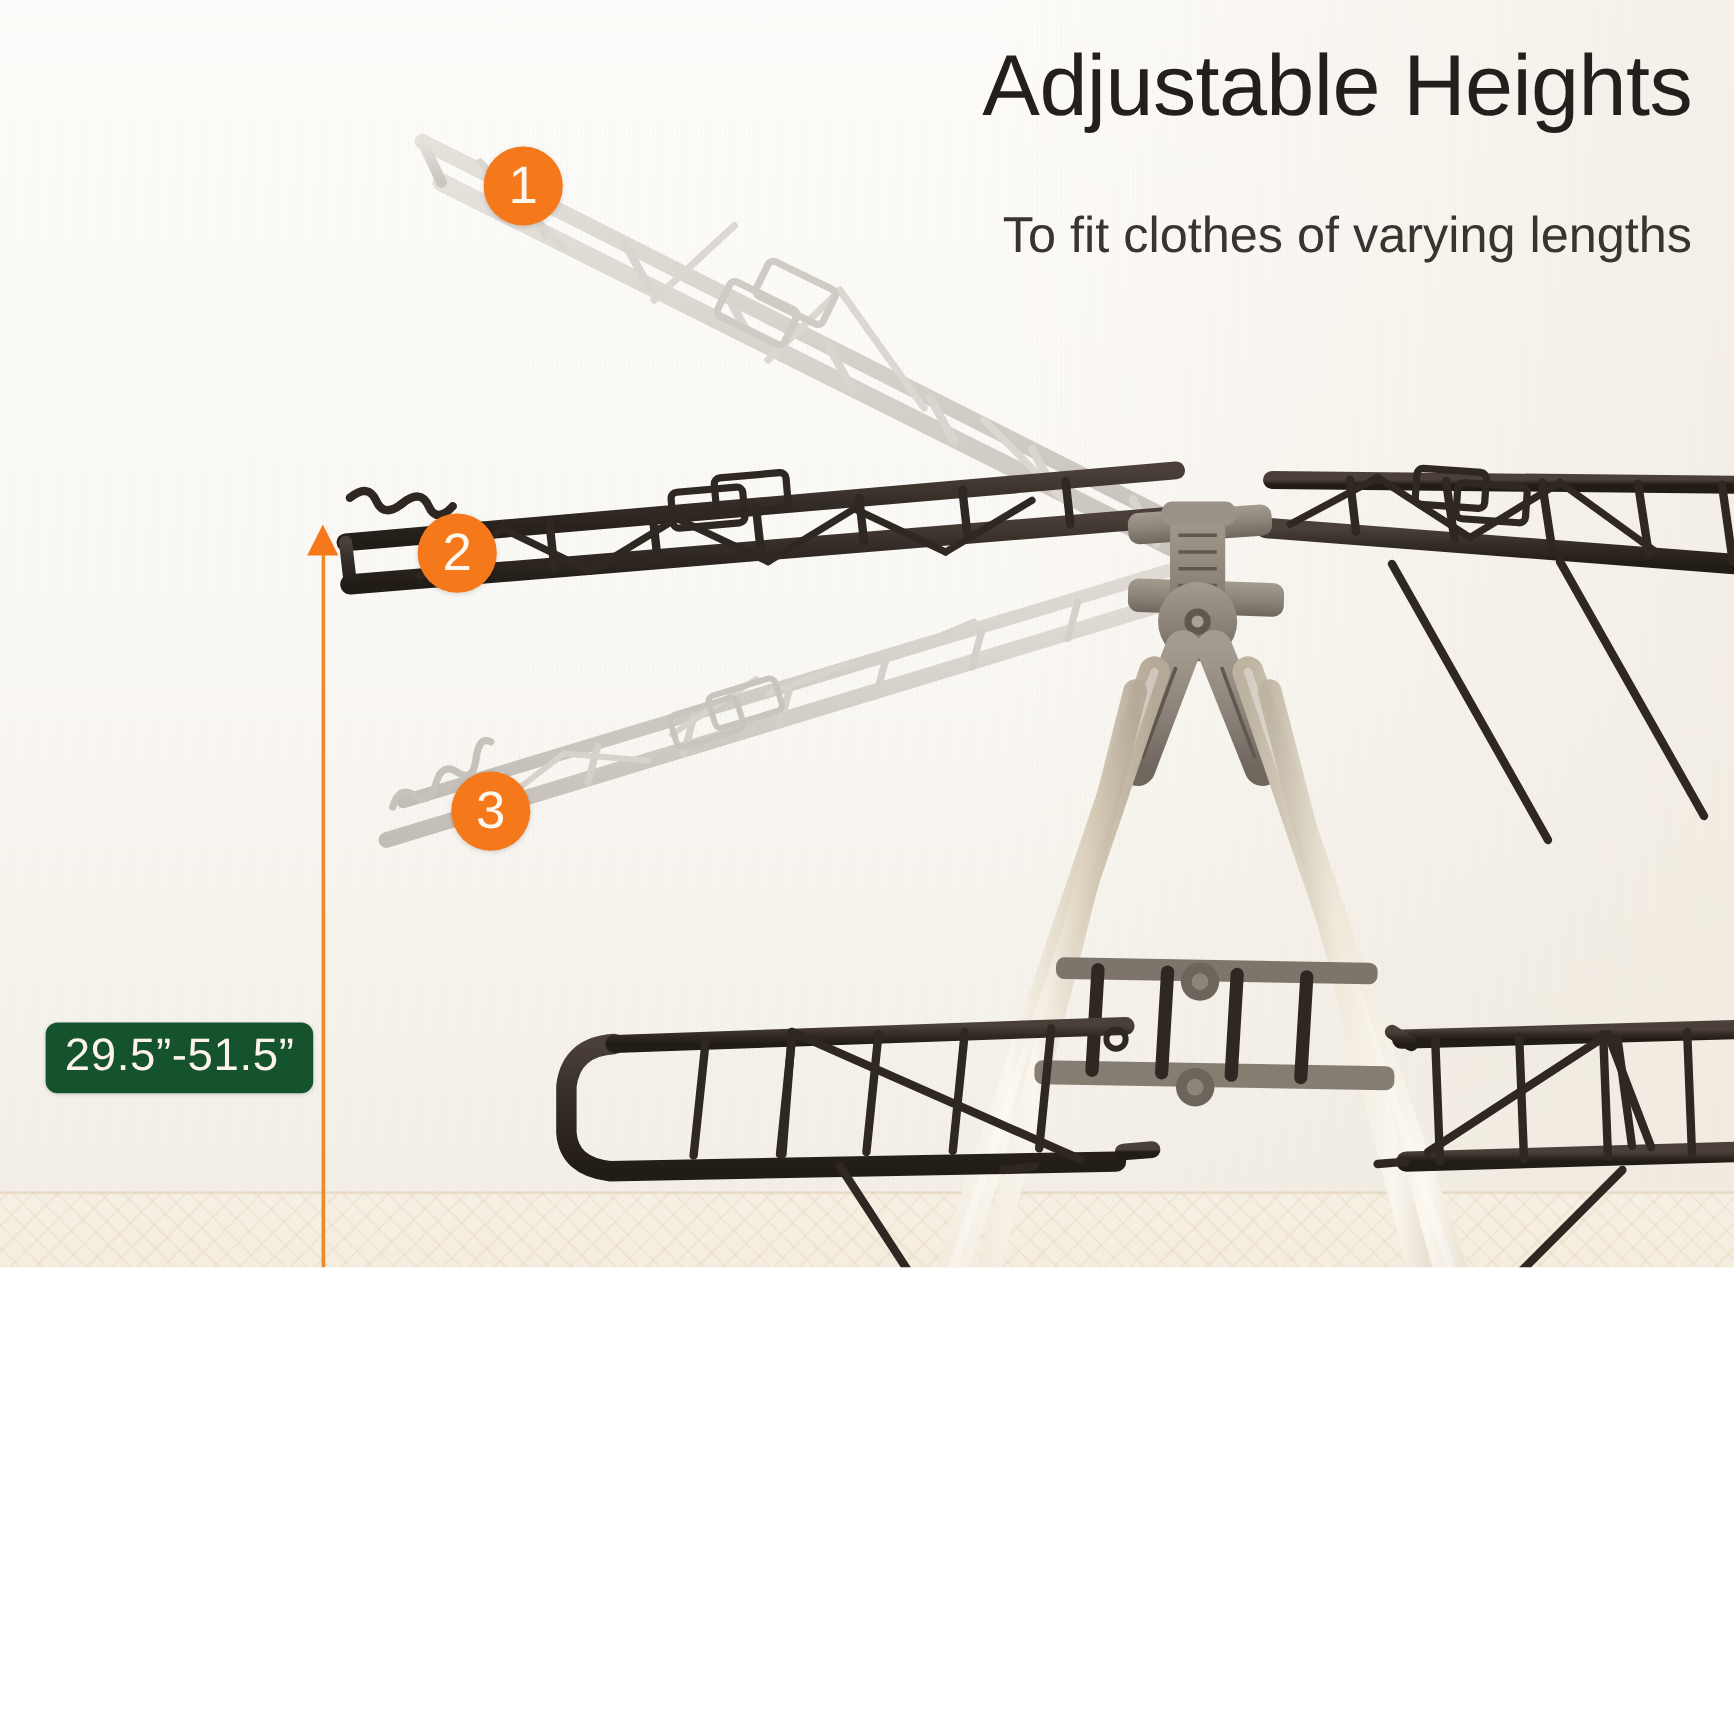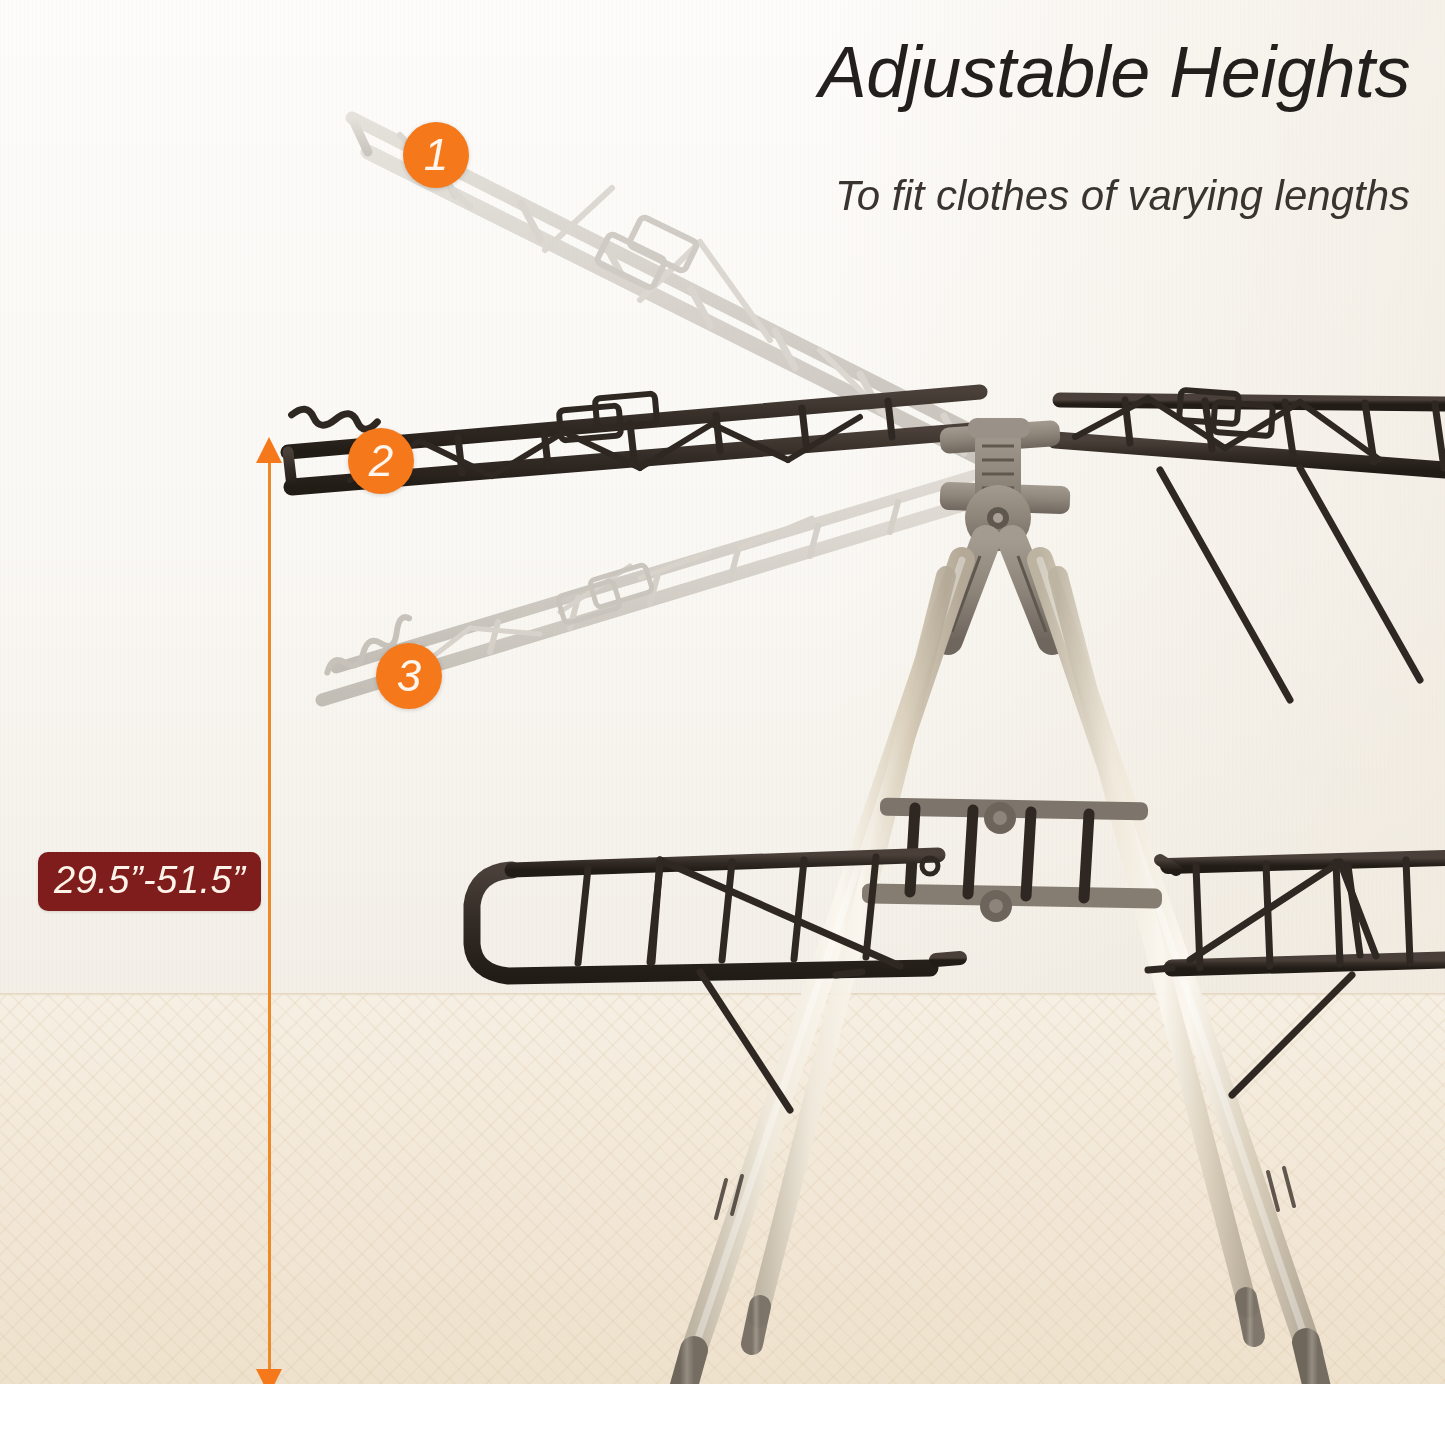--- a/index.html
+++ b/index.html
@@ -2,23 +2,22 @@
 <html><head>
 <meta charset="utf-8">
 <style>
   html,body{margin:0;padding:0;}
   body{
     width:1445px;height:1445px;overflow:hidden;
     font-family:"Liberation Sans", sans-serif;
     background:#ffffff;
   }
   #stage{
-    position:relative;width:1445px;height:1384px;overflow:hidden;
+    position:relative;width:1445px;height:1056px;overflow:hidden;
     background:#fbfaf7;
-    font-style:italic;
   }
 
   
   .wall{
     position:absolute;left:0;top:0;width:1445px;height:995px;
     background:
       repeating-linear-gradient(90deg,
         rgba(0,0,0,0.012) 0px, rgba(0,0,0,0.012) 1px,
         rgba(255,255,255,0) 1px, rgba(255,255,255,0) 4px),
       linear-gradient(180deg,#fdfcfa 0%, #faf8f4 55%, #f3efe7 100%);
@@ -77,21 +76,21 @@
   }
   .arrow-head{
     position:absolute;left:256px;width:0;height:0;
     border-left:13px solid transparent;border-right:13px solid transparent;
     z-index:36;
   }
   #arrow-up{top:437px;border-bottom:26px solid #f5781b;}
   #arrow-down{top:1369px;border-top:26px solid #f5781b;}
   .measure-label{
     position:absolute;left:38px;top:852px;
-    background:#7f1d1d;color:#fdf3e8;
+    background:#14532d;color:#fdf3e8;
     padding:9px 16px 12px 16px;border-radius:10px;
     font-size:38px;line-height:1;letter-spacing:0.5px;white-space:nowrap;
     z-index:40;box-shadow:0 1px 3px rgba(0,0,0,0.12);
   }
 
   
   #rack{position:absolute;left:0;top:0;width:1445px;height:1445px;z-index:20;}
 </style>
 </head>
 <body>

